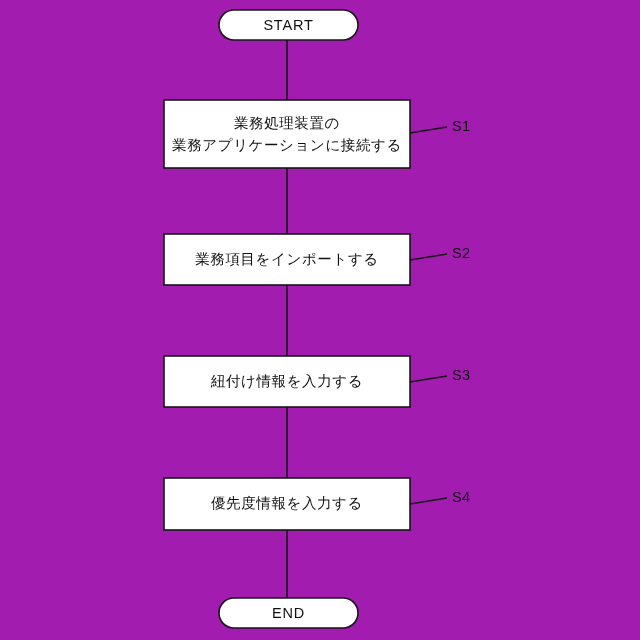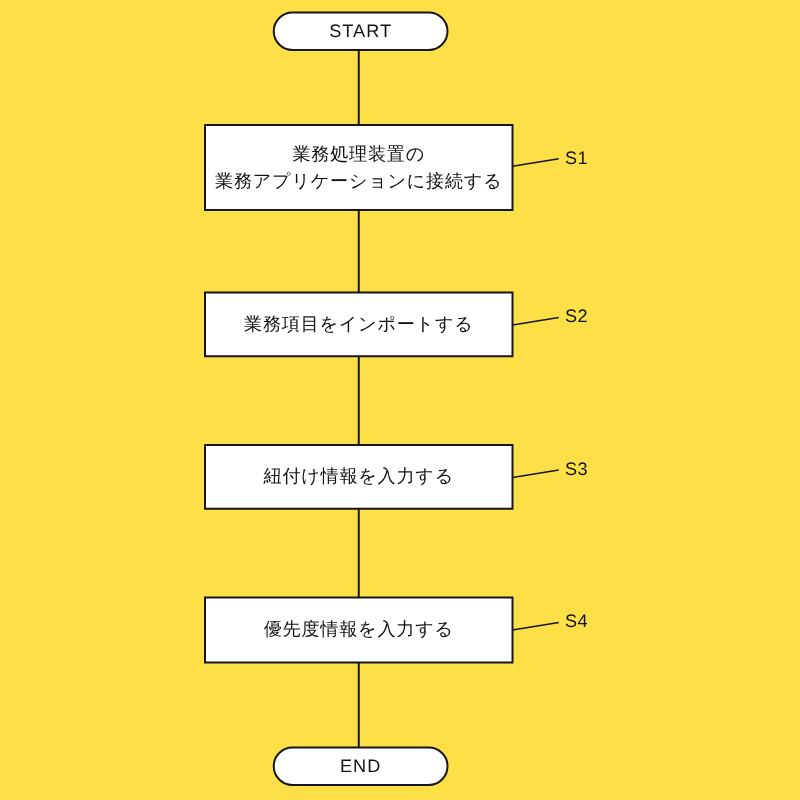--- a/index.html
+++ b/index.html
@@ -4,21 +4,21 @@
 <style>
   html, body {
     margin: 0;
     padding: 0;
     background: #ffffff;
   }
   #page {
     position: relative;
     width: 640px;
     height: 640px;
-    background: #fde047;
+    background: #a21caf;
     overflow: hidden;
     font-family: "Liberation Sans", "DejaVu Sans", sans-serif;
   }
   #flow-svg {
     position: absolute;
     left: 0;
     top: 0;
     width: 640px;
     height: 640px;
   }

